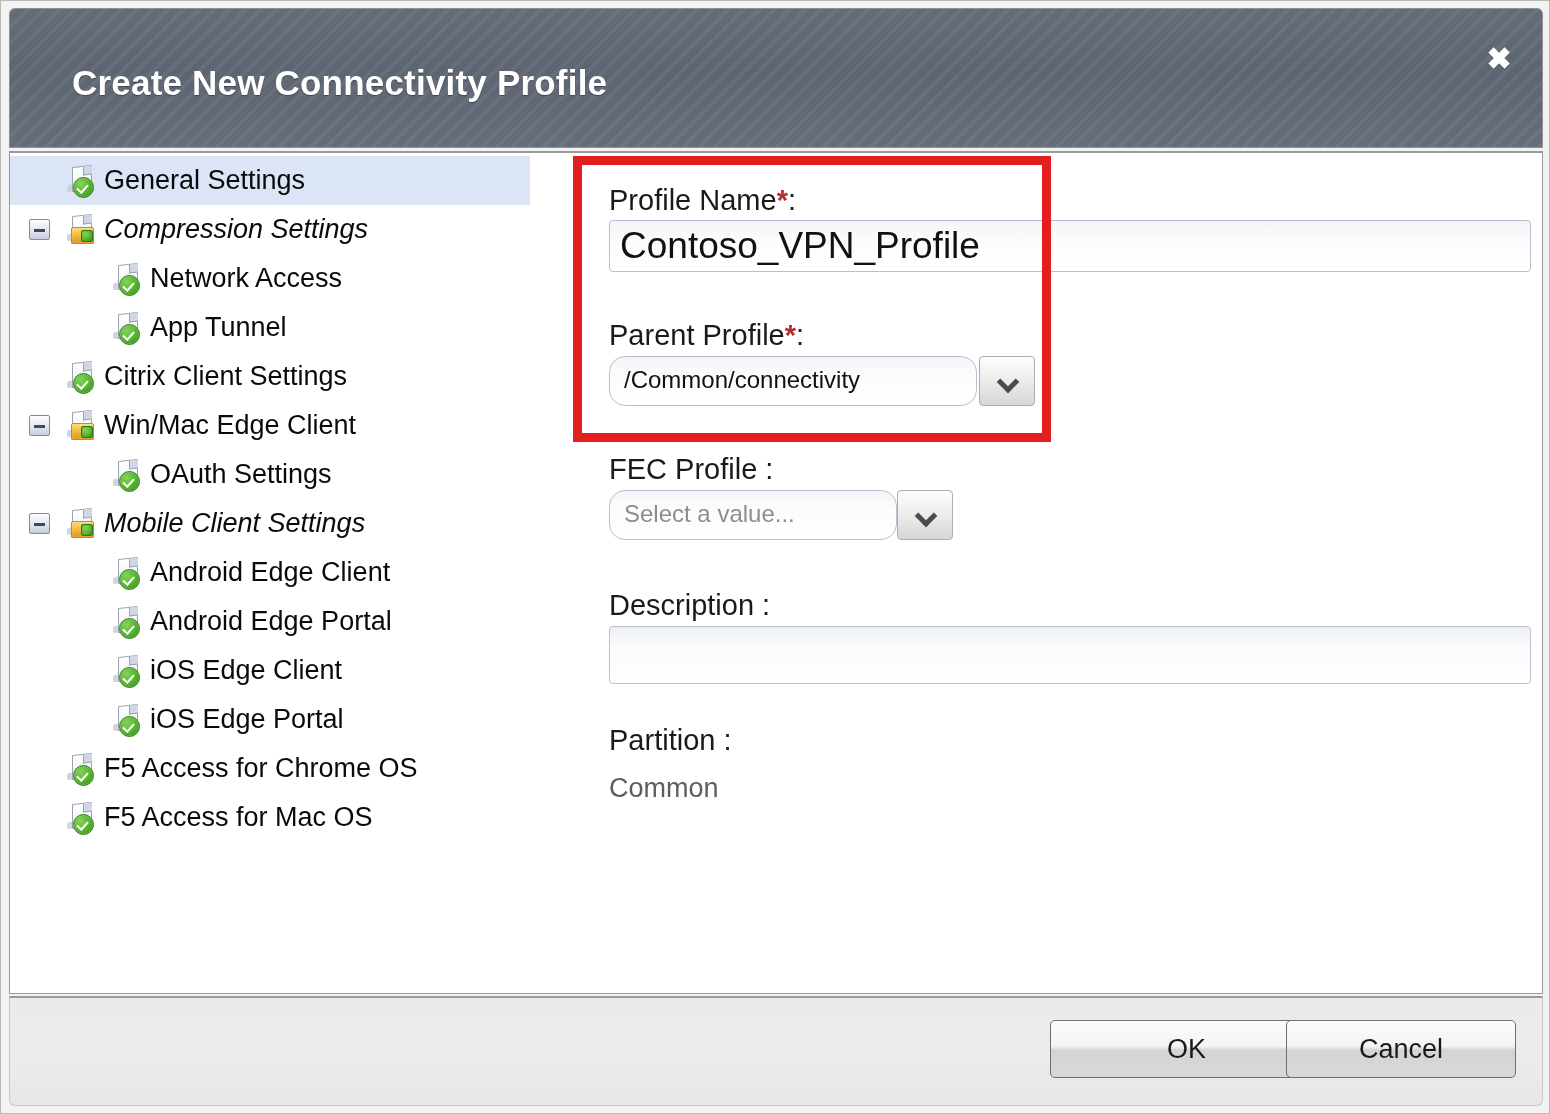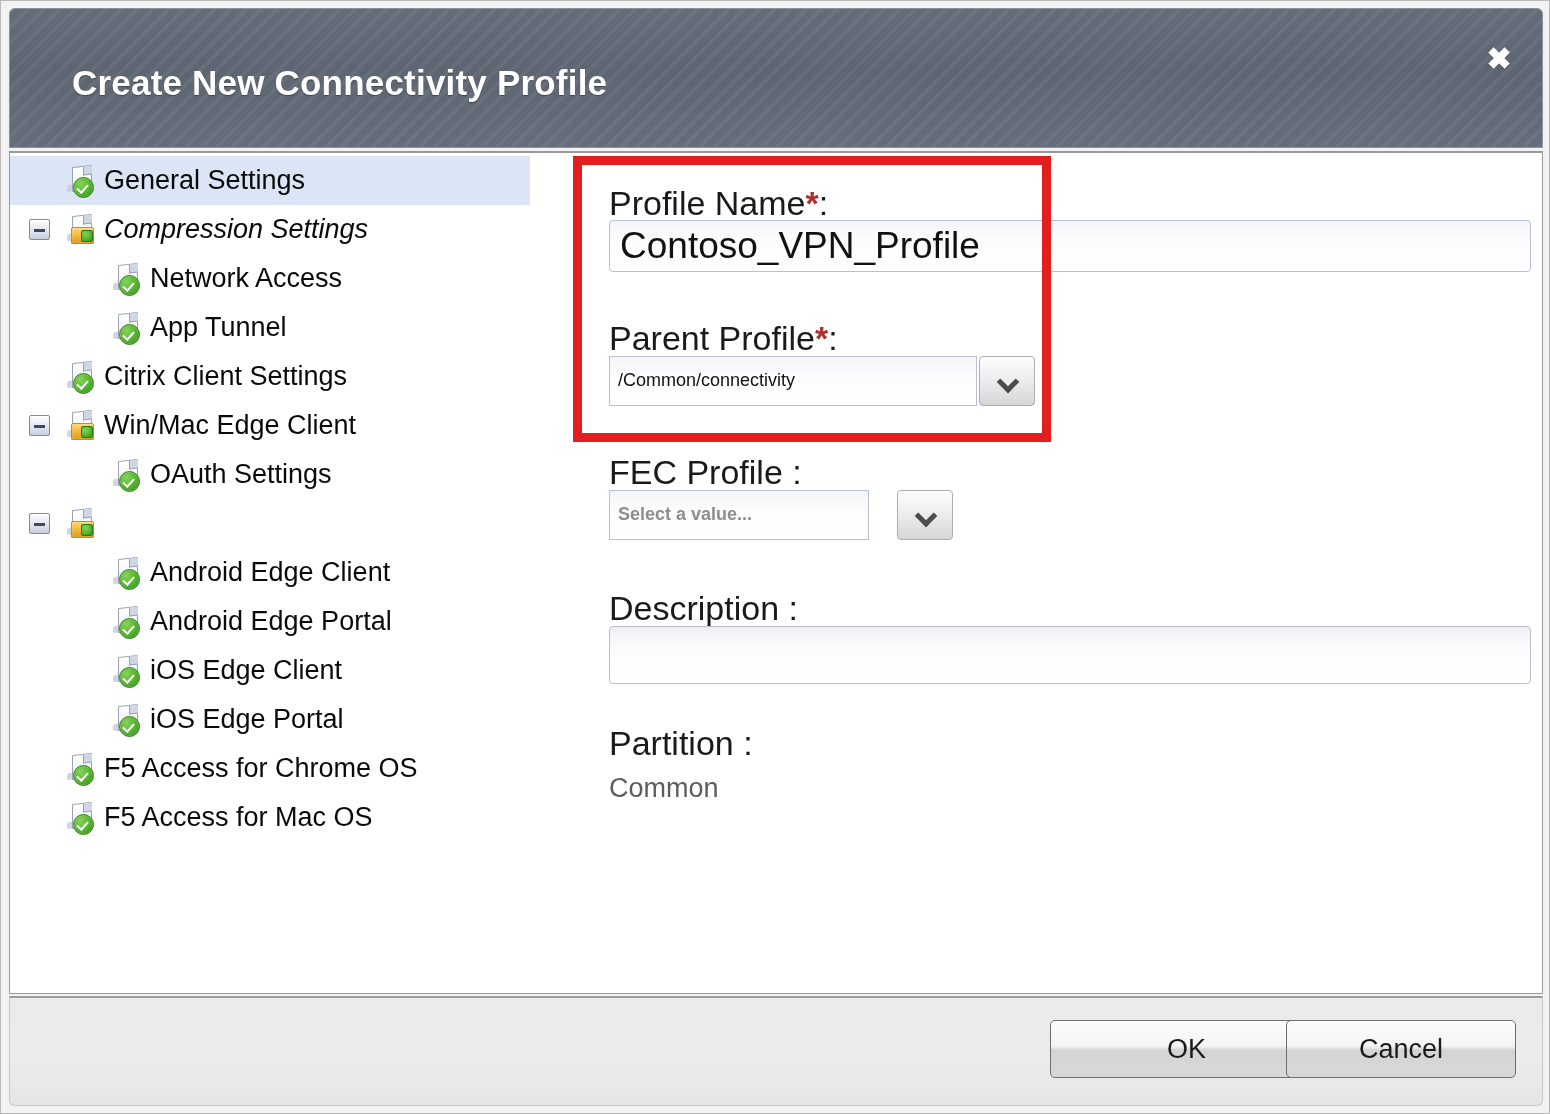--- a/index.html
+++ b/index.html
@@ -234,21 +234,21 @@
     box-sizing: border-box;
     border-top: 2px solid #9a9a9a;
     border-right: 1px solid #9a9a9a;
     border-bottom: 1px solid #9a9a9a;
     background: #ffffff;
     overflow: hidden;
   }
 
   .field-label {
     position: absolute;
-    font-size: 34px;
+    font-size: 29px;
     color: #1a1a1a;
     white-space: nowrap;
   }
   .req {
     color: #b03030;
     font-weight: bold;
   }
 
   .txtinput {
     position: absolute;
@@ -262,24 +262,24 @@
     padding: 0 10px;
     outline: none;
   }
   .txtinput::placeholder { color: #9a9a9a; }
 
   .selectbox {
     position: absolute;
     box-sizing: border-box;
     background: linear-gradient(to bottom, #f4f5f8 0%, #fcfcfd 40%, #ffffff 100%);
     border: 1px solid #b9bfd0;
-    border-radius: 0;
-    font-size: 18px;
+    border-radius: 16px;
+    font-size: 24px;
     color: #111111;
-    padding-left: 8px;
+    padding-left: 14px;
     line-height: 46px;
     white-space: nowrap;
     overflow: hidden;
   }
   .selectbox.placeholder { color: #8d8d8d; }
 
   .dropbtn {
     position: absolute;
     box-sizing: border-box;
     width: 56px;
@@ -453,20 +453,21 @@
           </div>
           <div class="tree-row italic">
             <span class="toggle"></span>
             <span style="display: inline-block; width: 55px; flex: 0 0 auto;"></span>
             <span class="tico folder">
               <span class="shadow"></span>
               <span class="page"></span>
               <span class="clipcorner"></span>
               <span class="badge"></span>
             </span>
+            <span class="tree-label">Mobile Client Settings</span>
           </div>
           <div class="tree-row">
             <span style="display: inline-block; width: 101px; flex: 0 0 auto;"></span>
             <span class="tico">
               <span class="shadow"></span>
               <span class="page"></span>
               <span class="clipcorner"></span>
               <span class="badge"></span>
             </span>
             <span class="tree-label">Android Edge Client</span>
@@ -533,21 +534,21 @@
 
       <div class="field-label" style="left:34px; top:166px;">
         <span>Parent Profile</span><span class="req">*</span><span>:</span>
       </div>
       <div class="selectbox" style="left:34px; top:203px; width:368px; height:50px;">/Common/connectivity</div>
       <div class="dropbtn" style="left:404px; top:203px; height:50px;">
         <span class="chev"></span>
       </div>
 
       <div class="field-label" style="left:34px; top:300px;">FEC Profile :</div>
-      <div class="selectbox placeholder" style="left:34px; top:337px; width:260px; height:50px;font-weight:bold;">Select a value...</div>
+      <div class="selectbox placeholder" style="left:34px; top:337px; width:288px; height:50px;">Select a value...</div>
       <div class="dropbtn" style="left:322px; top:337px; height:50px;">
         <span class="chev"></span>
       </div>
 
       <div class="field-label" style="left:34px; top:436px;">Description :</div>
       <div class="textarea-box" style="left:34px; top:473px; width:922px; height:58px;"></div>
 
       <div class="field-label" style="left:34px; top:571px;">Partition :</div>
       <div class="static-val" style="left:34px; top:620px;">Common</div>
 

